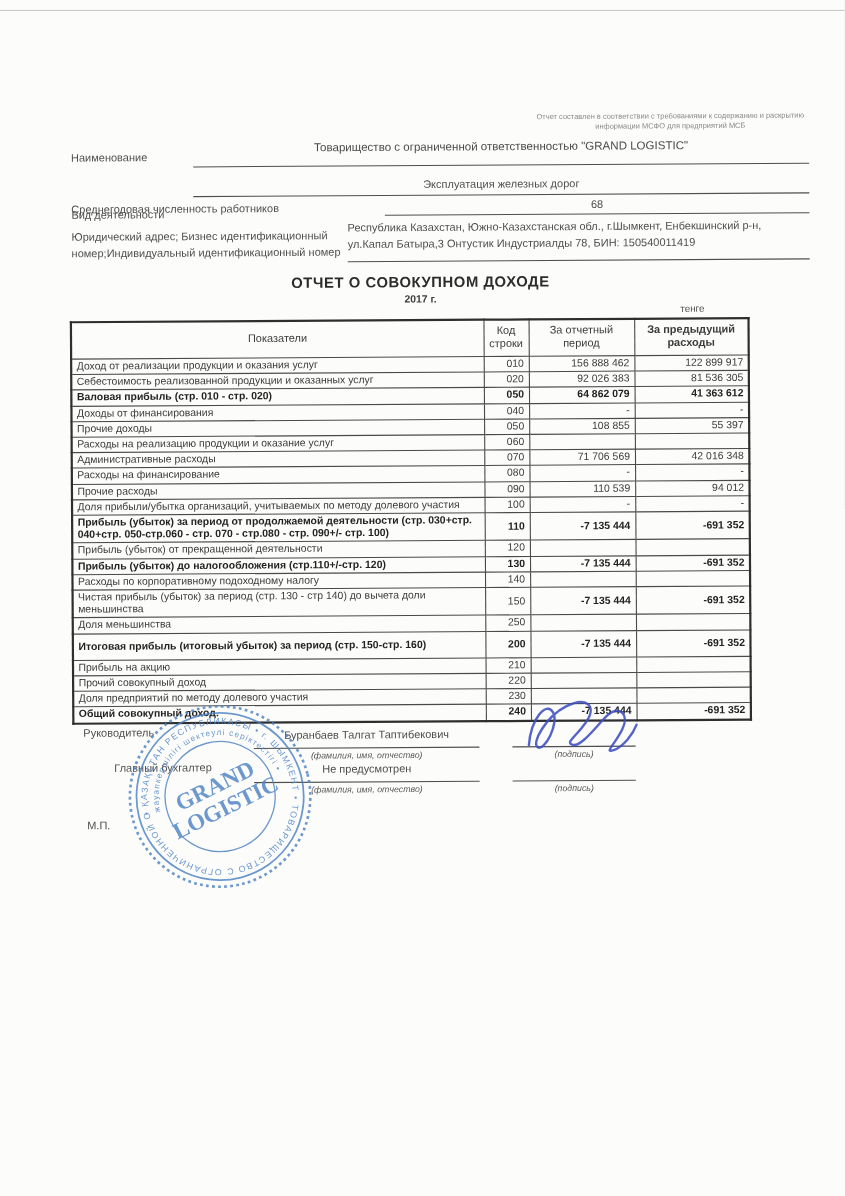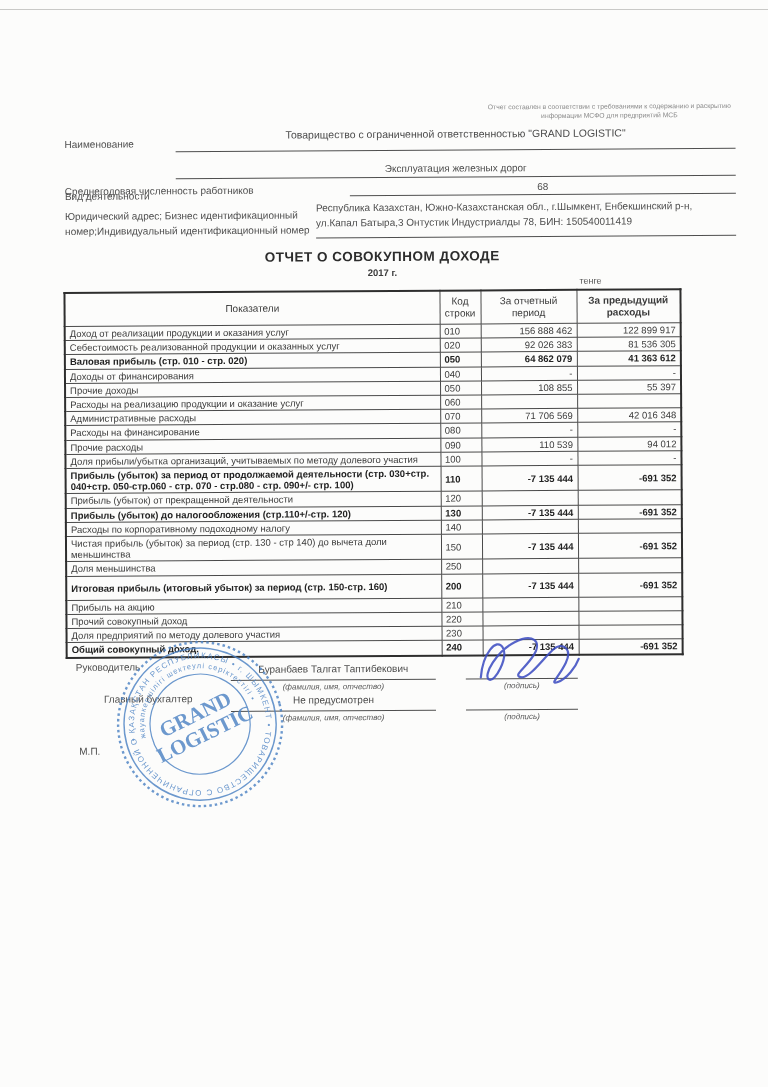--- a/index.html
+++ b/index.html
@@ -23,39 +23,39 @@
   .field-label{position:absolute;font-size:10px;color:#4e4e4e;}
   .field-value{position:absolute;text-align:center;font-size:10px;color:#4e4e4e;}
   .title-main{
     position:absolute;top:249px;left:0;width:768px;text-align:center;
     font-size:13.5px;font-weight:bold;color:#2c2c2c;letter-spacing:.5px;
   }
   .title-year{
     position:absolute;top:267px;left:0;width:768px;text-align:center;
     font-size:9.5px;font-weight:bold;color:#3c3c3c;
   }
-  .currency-note{position:absolute;top:277px;left:581px;width:100px;text-align:left;font-size:9px;color:#555;}
+  .currency-note{position:absolute;top:277px;left:581px;width:100px;text-align:center;font-size:9px;color:#555;}
   table.income{
     position:absolute;top:290px;left:65px;width:616px;
     border-collapse:collapse;table-layout:fixed;
     border:2px solid #2e2e2e;
     font-size:9.5px;color:#3b3b3b;
   }
   table.income col.c1{width:375px;}
   table.income col.c2{width:41px;}
   table.income col.c3{width:96px;}
   table.income col.c4{width:104px;}
   table.income th,table.income td{
     border:1px solid #4a4a4a;padding:1px 4px;vertical-align:middle;
     line-height:1.18;overflow:hidden;
   }
   table.income th{font-weight:normal;text-align:center;height:30px;font-size:10px;}
   table.income th.bold{font-weight:bold;}
   td.c-label{text-align:left;}
-  td.c-code{text-align:left;}
+  td.c-code{text-align:right;}
   td.c-num{text-align:right;white-space:nowrap;}
   tr.bold td{font-weight:bold;color:#222;}
   tr.bold-vals td.c-num{font-weight:bold;color:#222;}
   tr.tall td{padding-top:6px;padding-bottom:6px;}
   .caption{position:absolute;font-size:8px;font-style:italic;color:#5a5a5a;text-align:center;}
   .sig-name{position:absolute;font-size:10px;color:#4c4c4c;text-align:center;}
   .stamp{position:absolute;top:637px;left:113px;width:172px;height:172px;opacity:.82;}
   .signature{position:absolute;top:630px;left:462px;width:126px;height:66px;}
 </style>
 </head>

